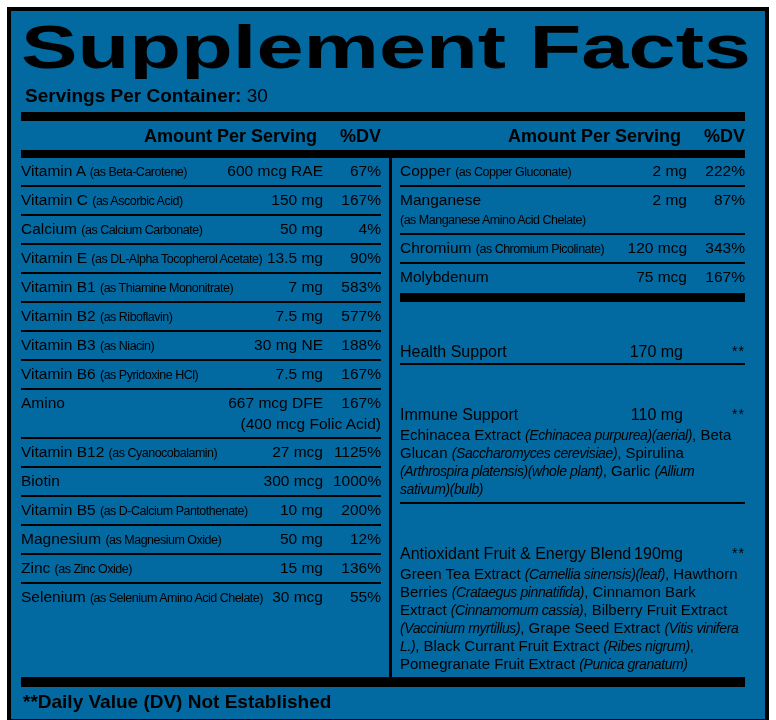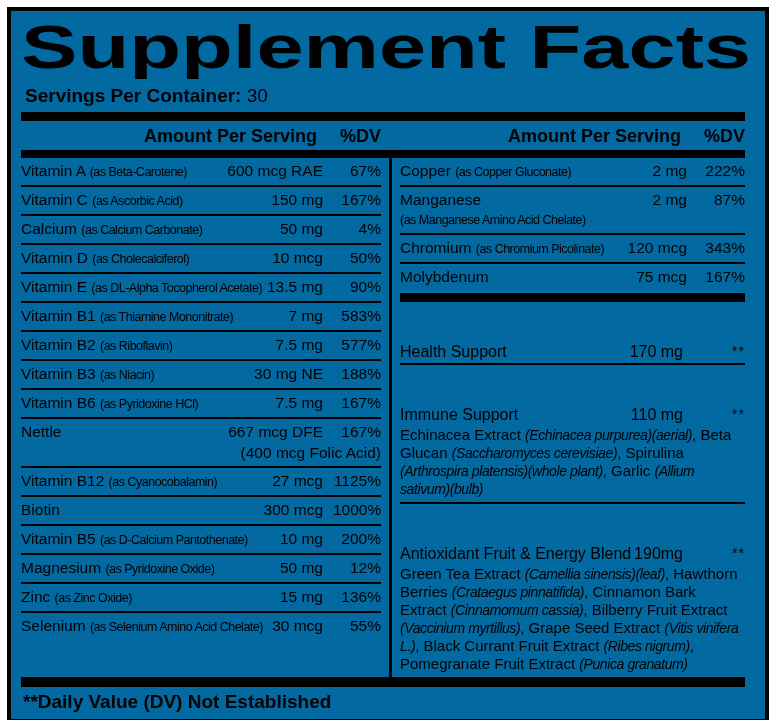--- a/index.html
+++ b/index.html
@@ -106,25 +106,20 @@
     <span class="namt">150 mg</span>
     <span class="ndv">167%</span>
   </div>
 
   <div class="nrow">
     <span class="nwrap"><span class="nname">Calcium </span><span class="ndetail">(as Calcium Carbonate)</span></span>
     <span class="namt">50 mg</span>
     <span class="ndv">4%</span>
   </div>
 
-  <div class="nrow">
-    <span class="nwrap"><span class="nname">Vitamin D </span><span class="ndetail">(as Cholecalciferol)</span></span>
-    <span class="namt">10 mcg</span>
-    <span class="ndv">50%</span>
-  </div>
 
   <div class="nrow">
     <span class="nwrap"><span class="nname">Vitamin E </span><span class="ndetail">(as DL-Alpha Tocopherol Acetate)</span></span>
     <span class="namt">13.5 mg</span>
     <span class="ndv">90%</span>
   </div>
 
   <div class="nrow">
     <span class="nwrap"><span class="nname">Vitamin B1 </span><span class="ndetail">(as Thiamine Mononitrate)</span></span>
     <span class="namt">7 mg</span>
@@ -143,21 +138,21 @@
     <span class="ndv">188%</span>
   </div>
 
   <div class="nrow">
     <span class="nwrap"><span class="nname">Vitamin B6 </span><span class="ndetail">(as Pyridoxine HCl)</span></span>
     <span class="namt">7.5 mg</span>
     <span class="ndv">167%</span>
   </div>
 
   <div class="nrow" style="flex-wrap: wrap;">
-    <span class="nwrap"><span class="nname">Nettle</span><span class="ndetail"></span></span>
+    <span class="nwrap"><span class="nname">Amino</span><span class="ndetail"></span></span>
     <span class="namt">667 mcg DFE</span>
     <span class="ndv">167%</span>
   <span class="nnote">(400 mcg Folic Acid)</span>
         </div>
 
   <div class="nrow">
     <span class="nwrap"><span class="nname">Vitamin B12 </span><span class="ndetail">(as Cyanocobalamin)</span></span>
     <span class="namt">27 mcg</span>
     <span class="ndv">1125%</span>
   </div>
@@ -168,21 +163,21 @@
     <span class="ndv">1000%</span>
   </div>
 
   <div class="nrow">
     <span class="nwrap"><span class="nname">Vitamin B5 </span><span class="ndetail">(as D-Calcium Pantothenate)</span></span>
     <span class="namt">10 mg</span>
     <span class="ndv">200%</span>
   </div>
 
   <div class="nrow">
-    <span class="nwrap"><span class="nname">Magnesium </span><span class="ndetail">(as Pyridoxine Oxide)</span></span>
+    <span class="nwrap"><span class="nname">Magnesium </span><span class="ndetail">(as Magnesium Oxide)</span></span>
     <span class="namt">50 mg</span>
     <span class="ndv">12%</span>
   </div>
 
   <div class="nrow">
     <span class="nwrap"><span class="nname">Zinc </span><span class="ndetail">(as Zinc Oxide)</span></span>
     <span class="namt">15 mg</span>
     <span class="ndv">136%</span>
   </div>
 

